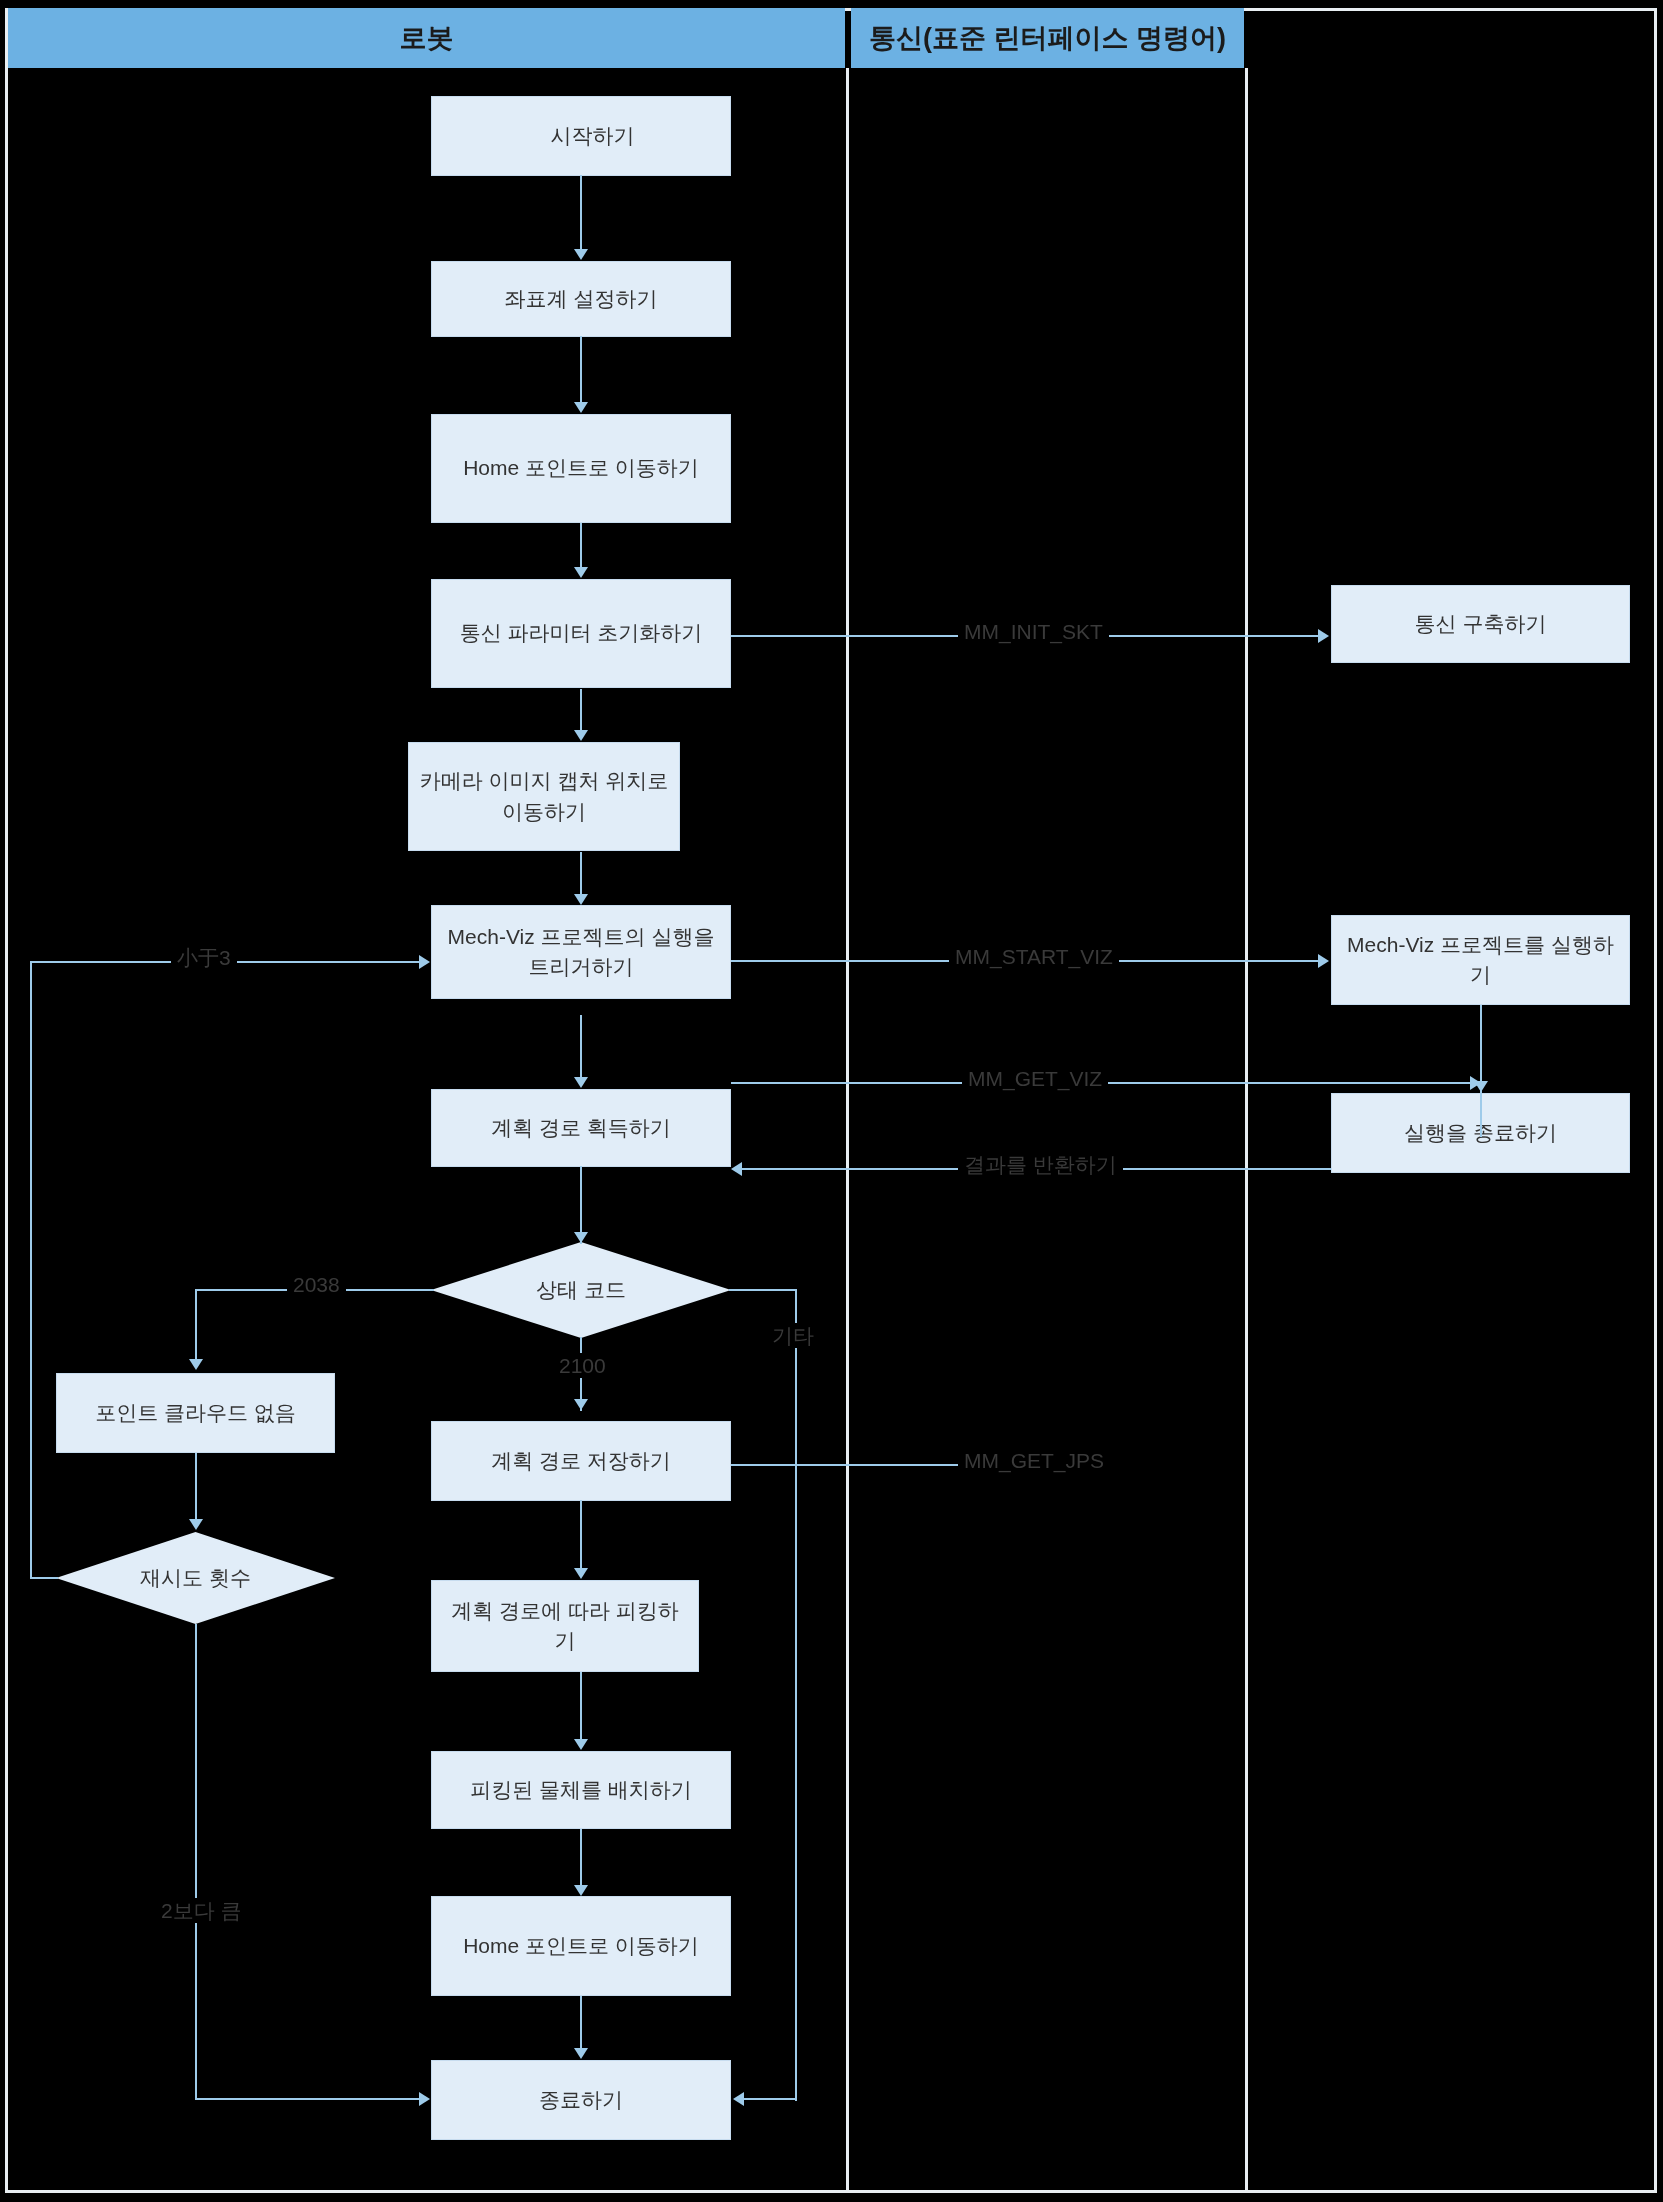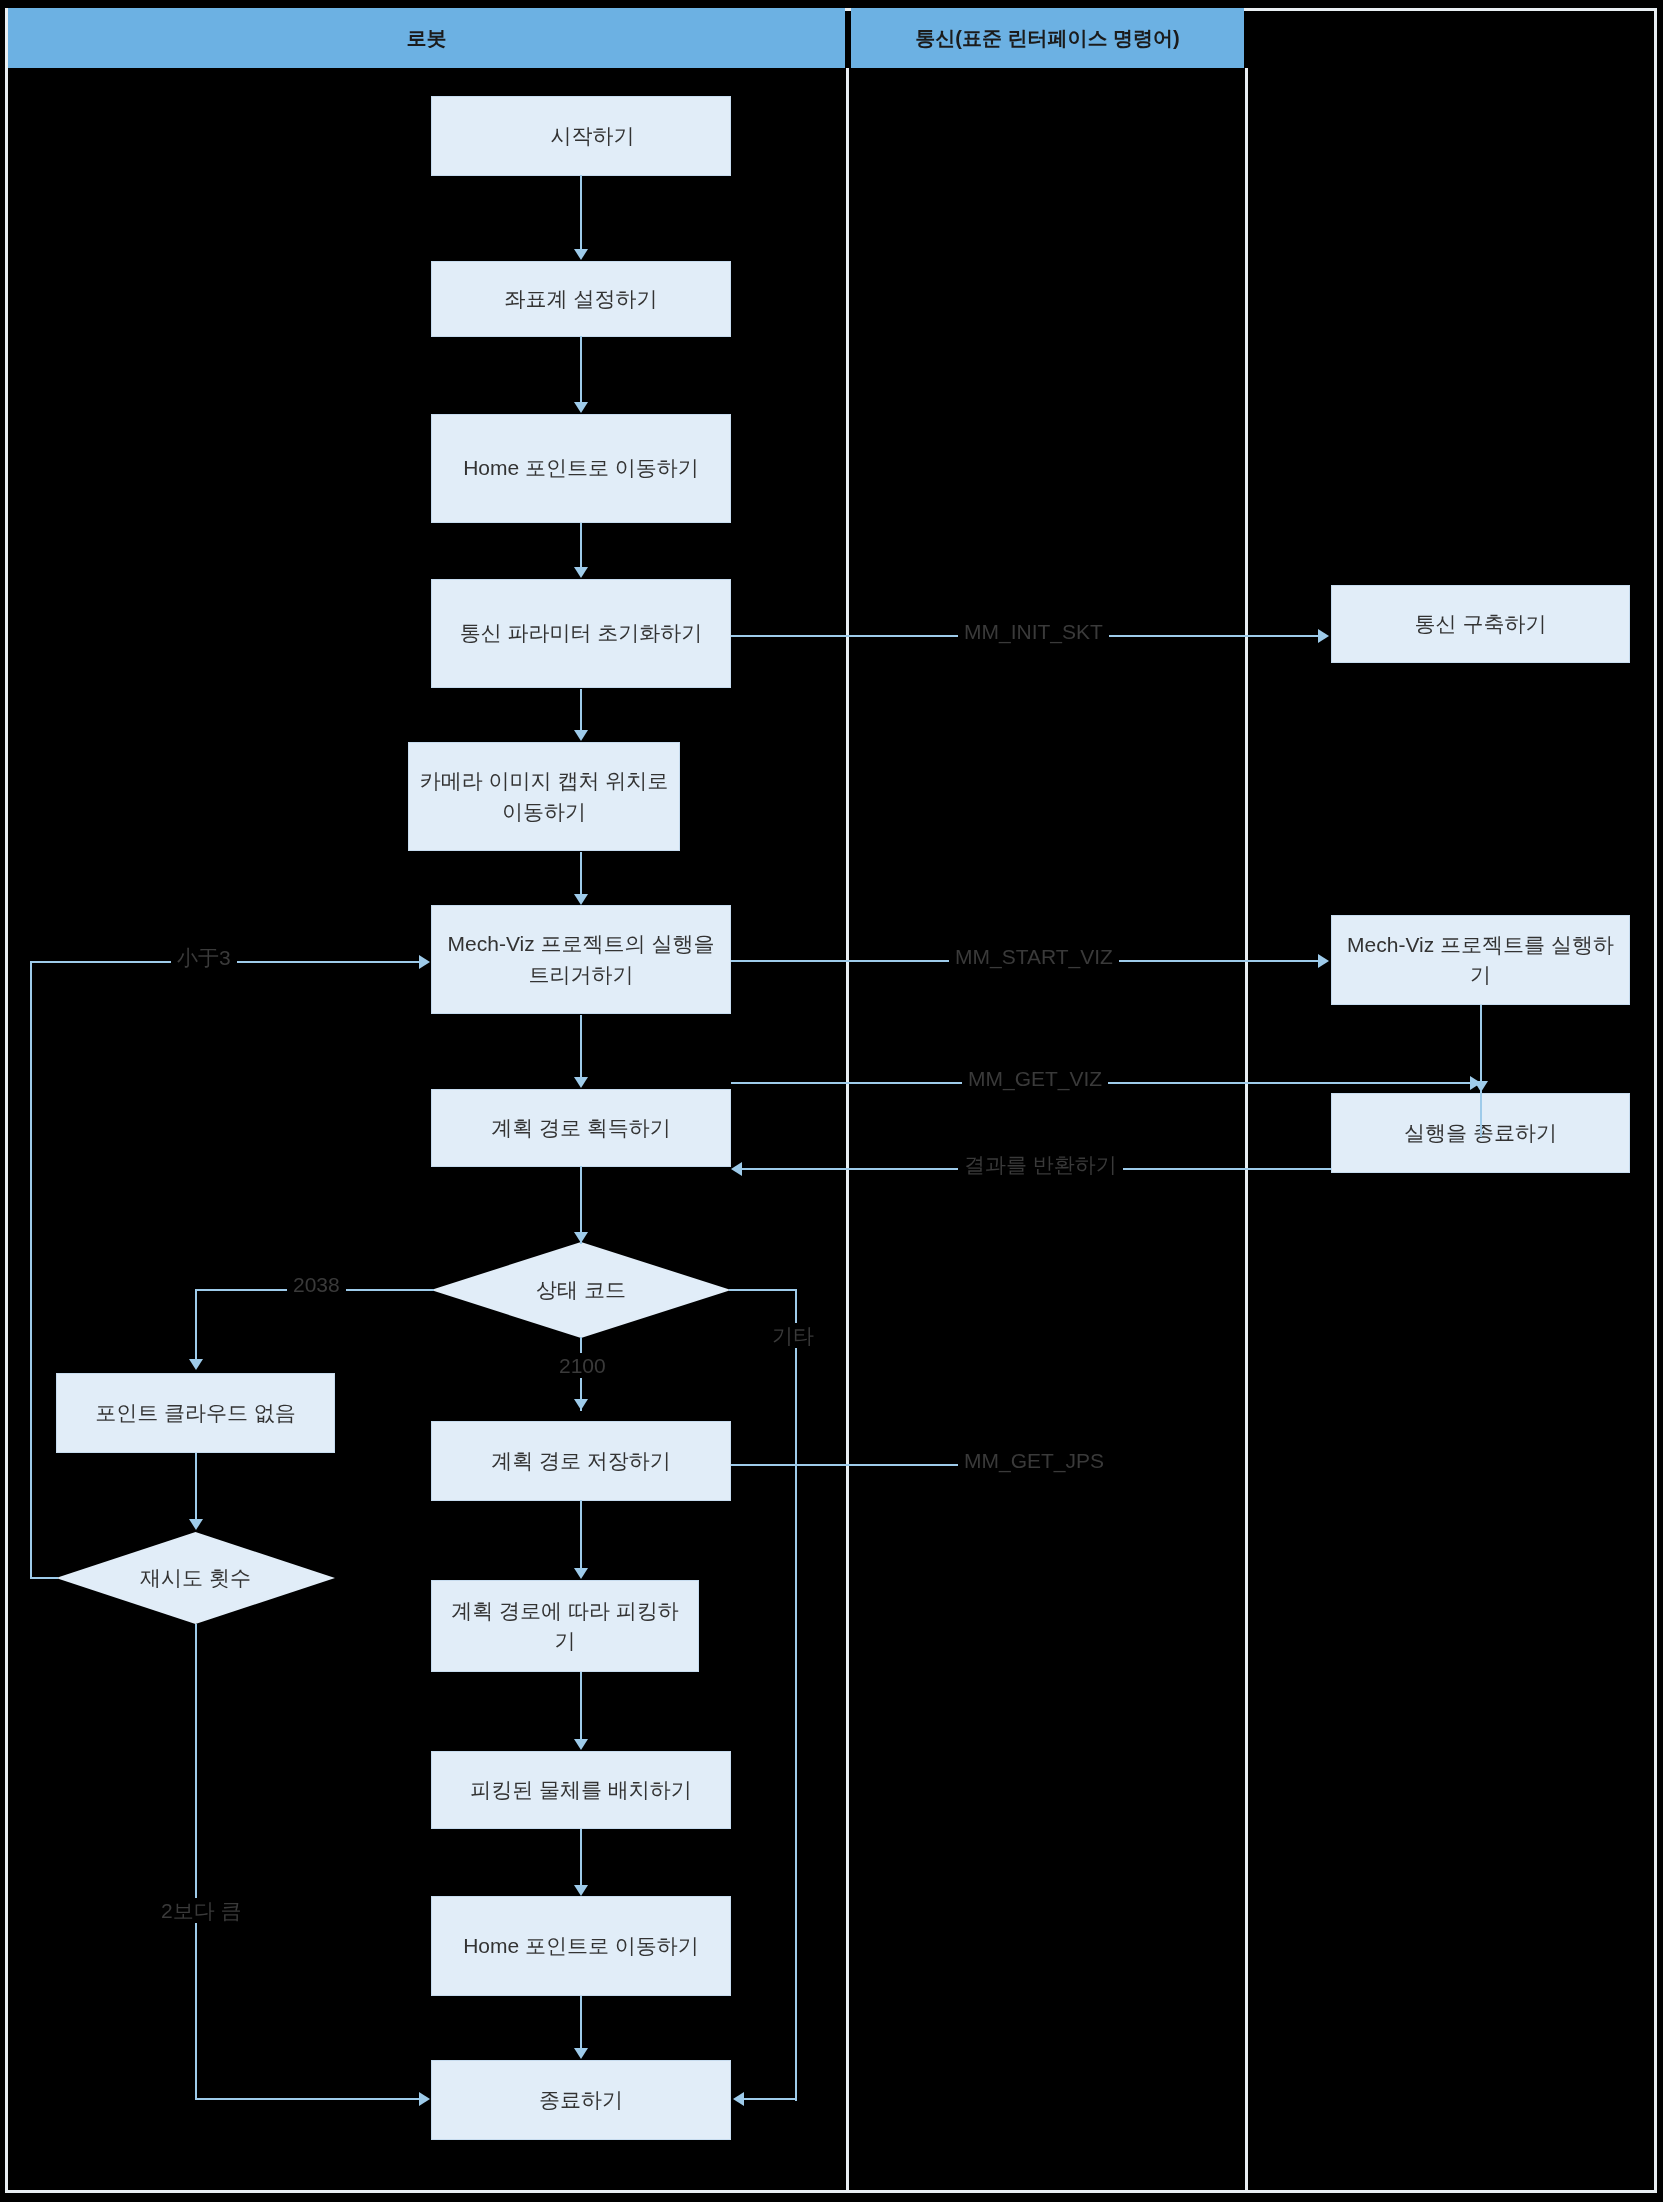--- a/index.html
+++ b/index.html
@@ -6,21 +6,21 @@
   body{font-family:"Liberation Sans","DejaVu Sans",sans-serif;}
   #root{position:relative;width:1664px;height:2203px;background:#000;overflow:hidden;}
 
   
   .frame{position:absolute;left:5px;top:8px;width:1652px;height:2185px;
          border:3px solid #e8eef2;box-sizing:border-box;background:transparent;}
 
   
   .hdr{position:absolute;top:8px;height:60px;background:#6cb1e3;
        display:flex;align-items:center;justify-content:center;
-       font-weight:bold;font-size:20px;color:#1b1b1b;box-sizing:border-box;}
+       font-weight:bold;font-size:27px;color:#1b1b1b;box-sizing:border-box;}
   .hdr-robot{left:8px;width:837px;}
   .hdr-comm{left:851px;width:393px;}
   .hdr-vis{left:1250px;width:404px;}
 
   
   .vsep{position:absolute;width:3px;background:#e8eef2;top:68px;height:2125px;}
 
   
   .node{position:absolute;background:#e1edf8;border:1px solid #c7dcef;
         box-sizing:border-box;display:flex;align-items:center;justify-content:center;
@@ -56,21 +56,21 @@
   <div class="hdr hdr-comm">통신(표준 린터페이스 명령어)</div>
 
   <div class="vsep" style="left:846px;"></div>
   <div class="vsep" style="left:1245px;"></div>
 
   <div class="node" style="left:431px;top:96px;width:300px;height:80px;padding-left:33px;">시작하기</div>
   <div class="node" style="left:431px;top:261px;width:300px;height:76px;text-align:center;">좌표계 설정하기</div>
   <div class="node" style="left:431px;top:414px;width:300px;height:109px;">Home 포인트로 이동하기</div>
   <div class="node" style="left:431px;top:579px;width:300px;height:109px;">통신 파라미터 초기화하기</div>
   <div class="node" style="left:408px;top:742px;width:272px;height:109px;">카메라 이미지 캡처 위치로 이동하기</div>
-  <div class="node" style="left:431px;top:905px;width:300px;height:109px;">Mech-Viz 프로젝트의 실행을 트리거하기</div>
+  <div class="node" style="left:431px;top:905px;width:300px;height:94px;">Mech-Viz 프로젝트의 실행을 트리거하기</div>
   <div class="node" style="left:431px;top:1089px;width:300px;height:78px;">계획 경로 획득하기</div>
 
   <div class="diamond" style="left:431px;top:1242px;width:300px;height:96px;">
     <div class="shape"></div>
     <div class="dlabel">상태 코드</div>
   </div>
 
   <div class="node" style="left:56px;top:1373px;width:279px;height:80px;">포인트 클라우드 없음</div>
 
   <div class="diamond" style="left:56px;top:1532px;width:279px;height:92px;">

